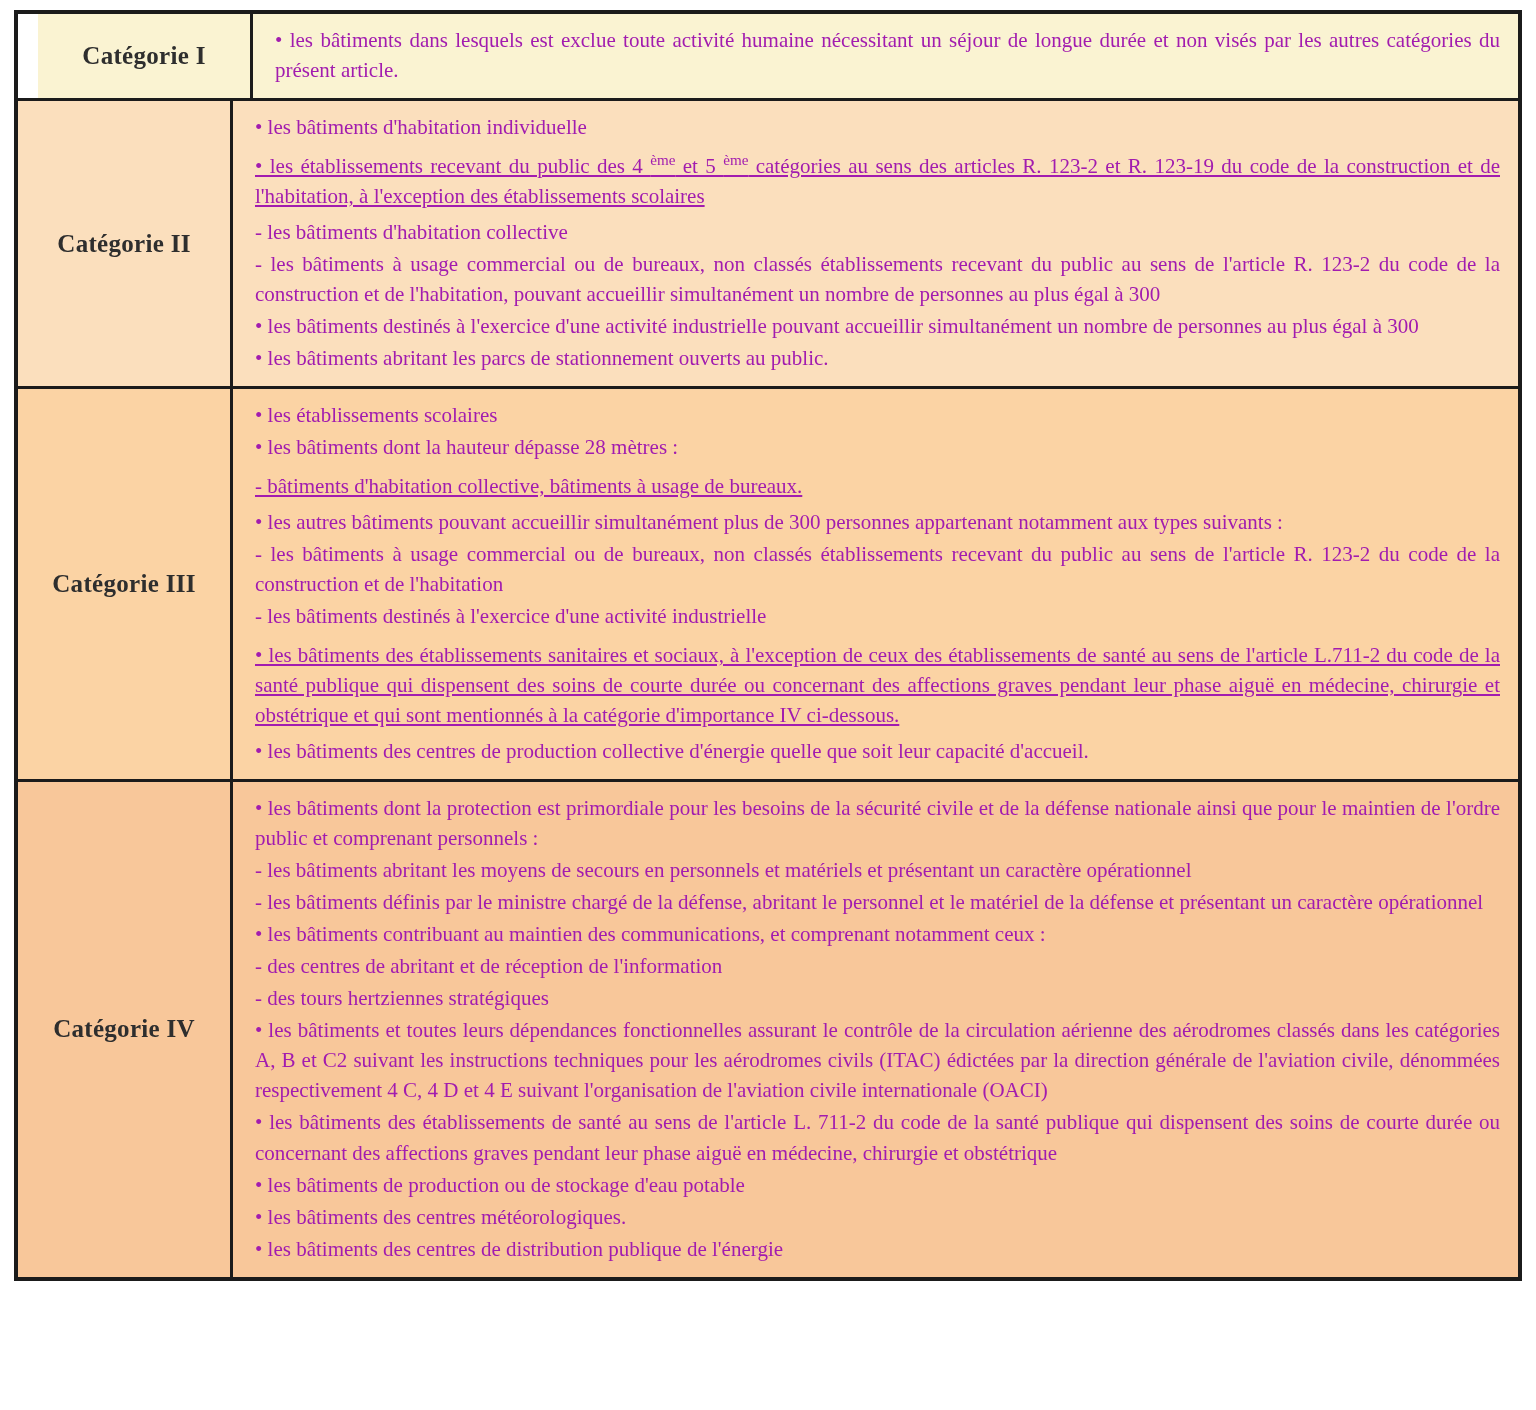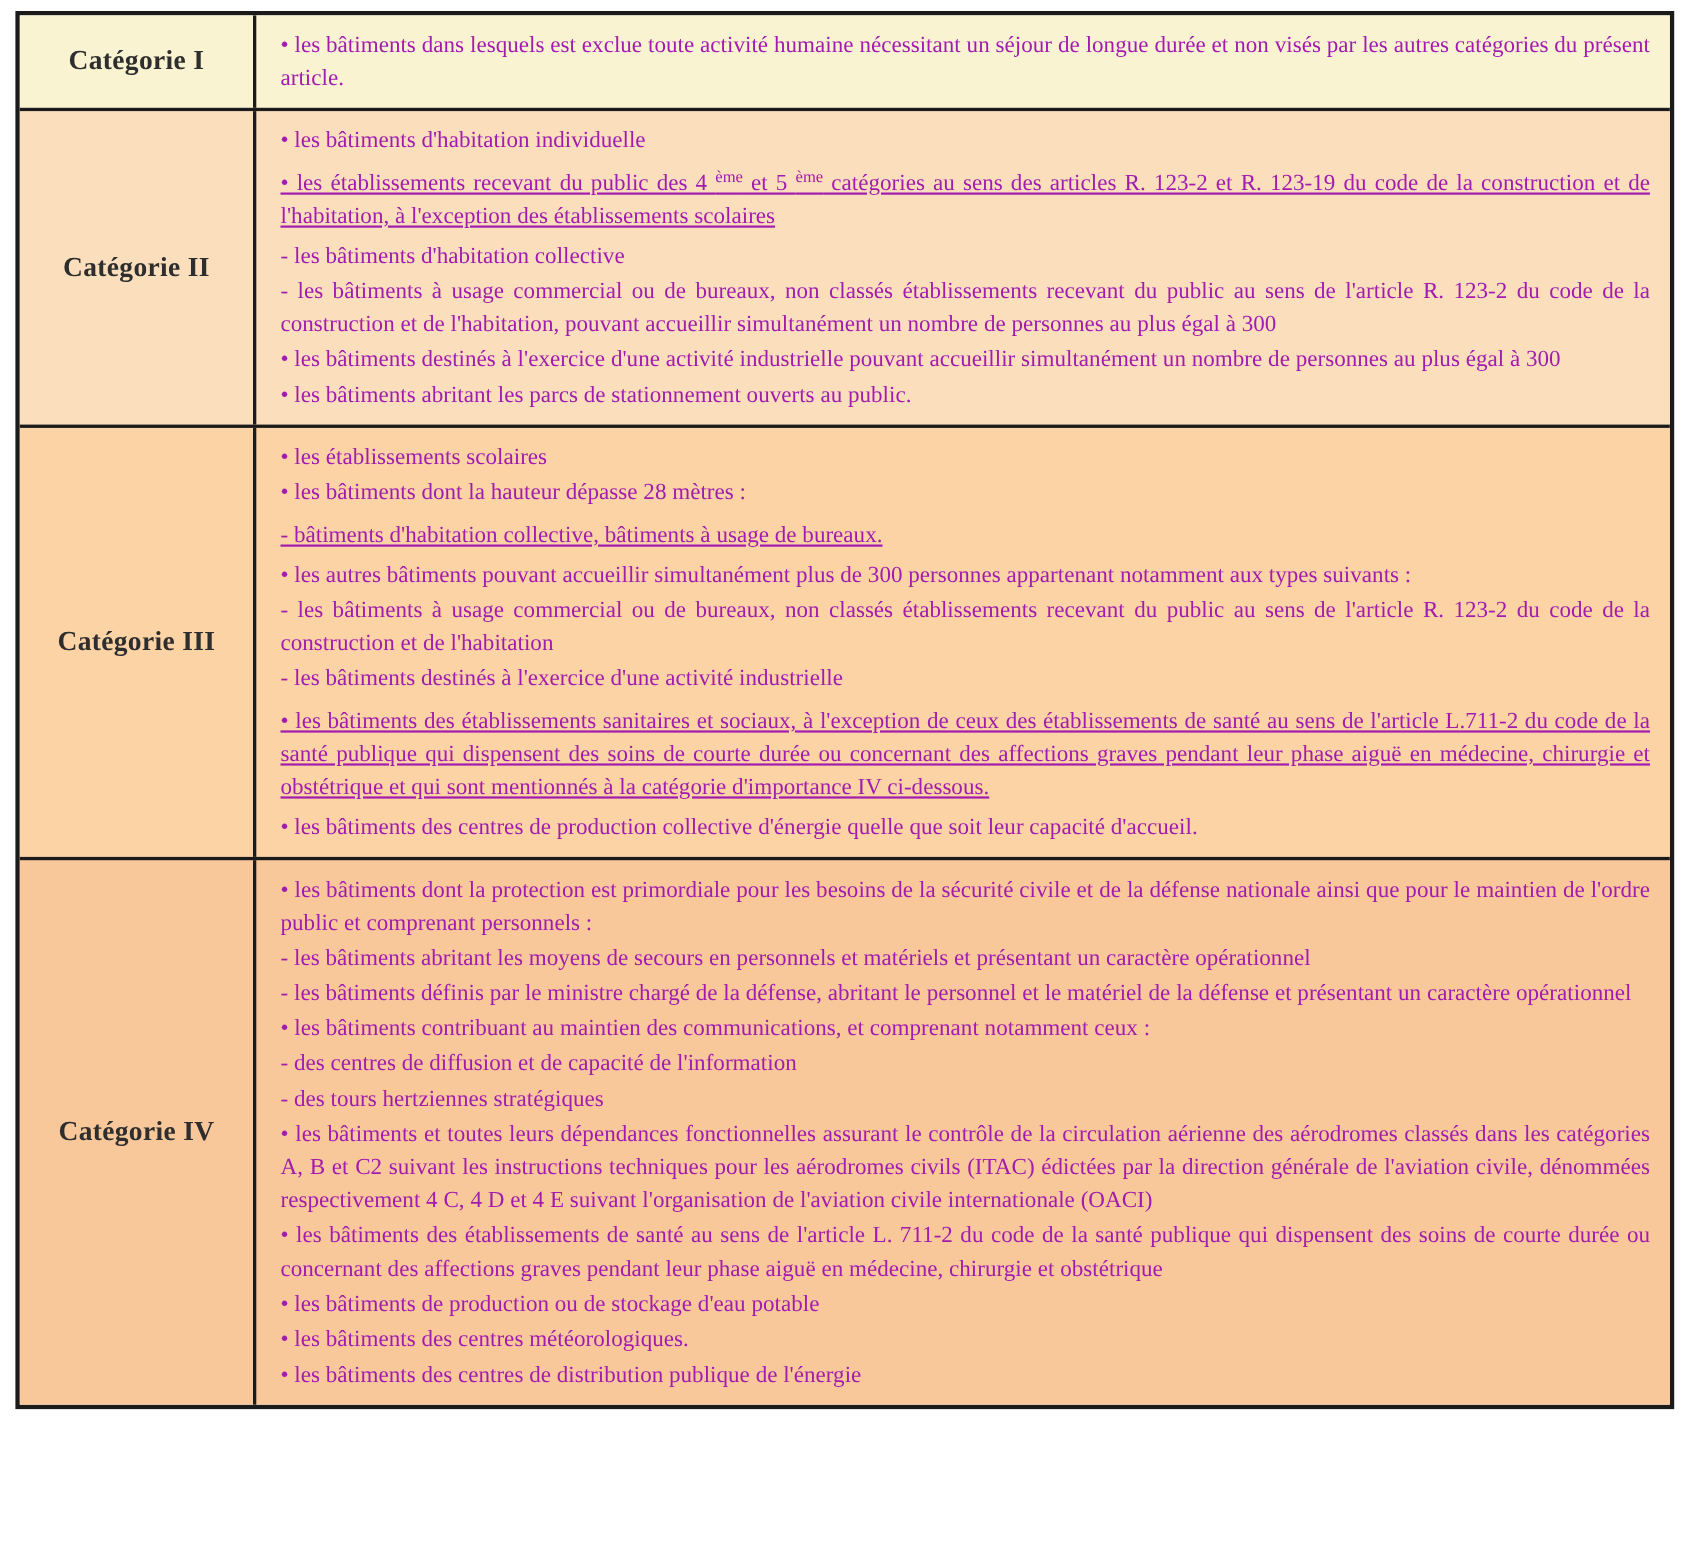--- a/index.html
+++ b/index.html
@@ -63,21 +63,21 @@
     font-size: 0.72em;
     line-height: 0;
   }
 </style>
 </head>
 <body>
 
 <div class="page">
   <div class="cat-table">
 
-    <div class="row" style="background: rgb(250, 243, 210);">
+    <div class="row" style="background: rgb(250, 243, 210); margin-left: 20px;">
       <div class="label-cell">
         <span>Catégorie I</span>
       </div>
       <div class="content-cell">
           <p class="item">•  les bâtiments dans lesquels est exclue toute activité humaine nécessitant un séjour de longue durée et non visés par les autres catégories du présent article.</p>
         </div>
     </div>
 
     <div class="row" style="background: rgb(251, 223, 189);">
       <div class="label-cell">
@@ -111,21 +111,21 @@
 
     <div class="row" style="background: rgb(248, 199, 154);">
       <div class="label-cell">
         <span>Catégorie IV</span>
       </div>
       <div class="content-cell">
           <p class="item">• les bâtiments dont la protection est primordiale pour les besoins de la sécurité civile et de la défense nationale ainsi que pour le maintien de l'ordre public et comprenant personnels :</p>
           <p class="item">- les bâtiments abritant les moyens de secours en personnels et matériels et présentant un caractère opérationnel</p>
           <p class="item">- les bâtiments définis par le ministre chargé de la défense, abritant le personnel et le matériel de la défense et présentant un caractère opérationnel</p>
           <p class="item">• les bâtiments contribuant au maintien des communications, et comprenant notamment ceux :</p>
-          <p class="item">- des centres de diffusion et de capacité de l'information</p>
+          <p class="item">- des centres de abritant et de réception de l'information</p>
           <p class="item">- des tours hertziennes stratégiques</p>
           <p class="item">• les bâtiments et toutes leurs dépendances fonctionnelles assurant le contrôle de la circulation aérienne des aérodromes classés dans les catégories A, B et C2 suivant les instructions techniques pour les aérodromes civils (ITAC) édictées par la direction générale de l'aviation civile, dénommées respectivement 4 C, 4 D et 4 E suivant l'organisation de l'aviation civile internationale (OACI)</p>
           <p class="item">• les bâtiments des établissements de santé au sens de l'article L. 711-2 du code de la santé publique qui dispensent des soins de courte durée ou concernant des affections graves pendant leur phase aiguë en médecine, chirurgie et obstétrique</p>
           <p class="item">• les bâtiments de production ou de stockage d'eau potable</p>
           <p class="item">• les bâtiments des centres météorologiques.</p>
           <p class="item">• les bâtiments des centres de distribution publique de l'énergie</p>
         </div>
     </div>
 
   </div>

